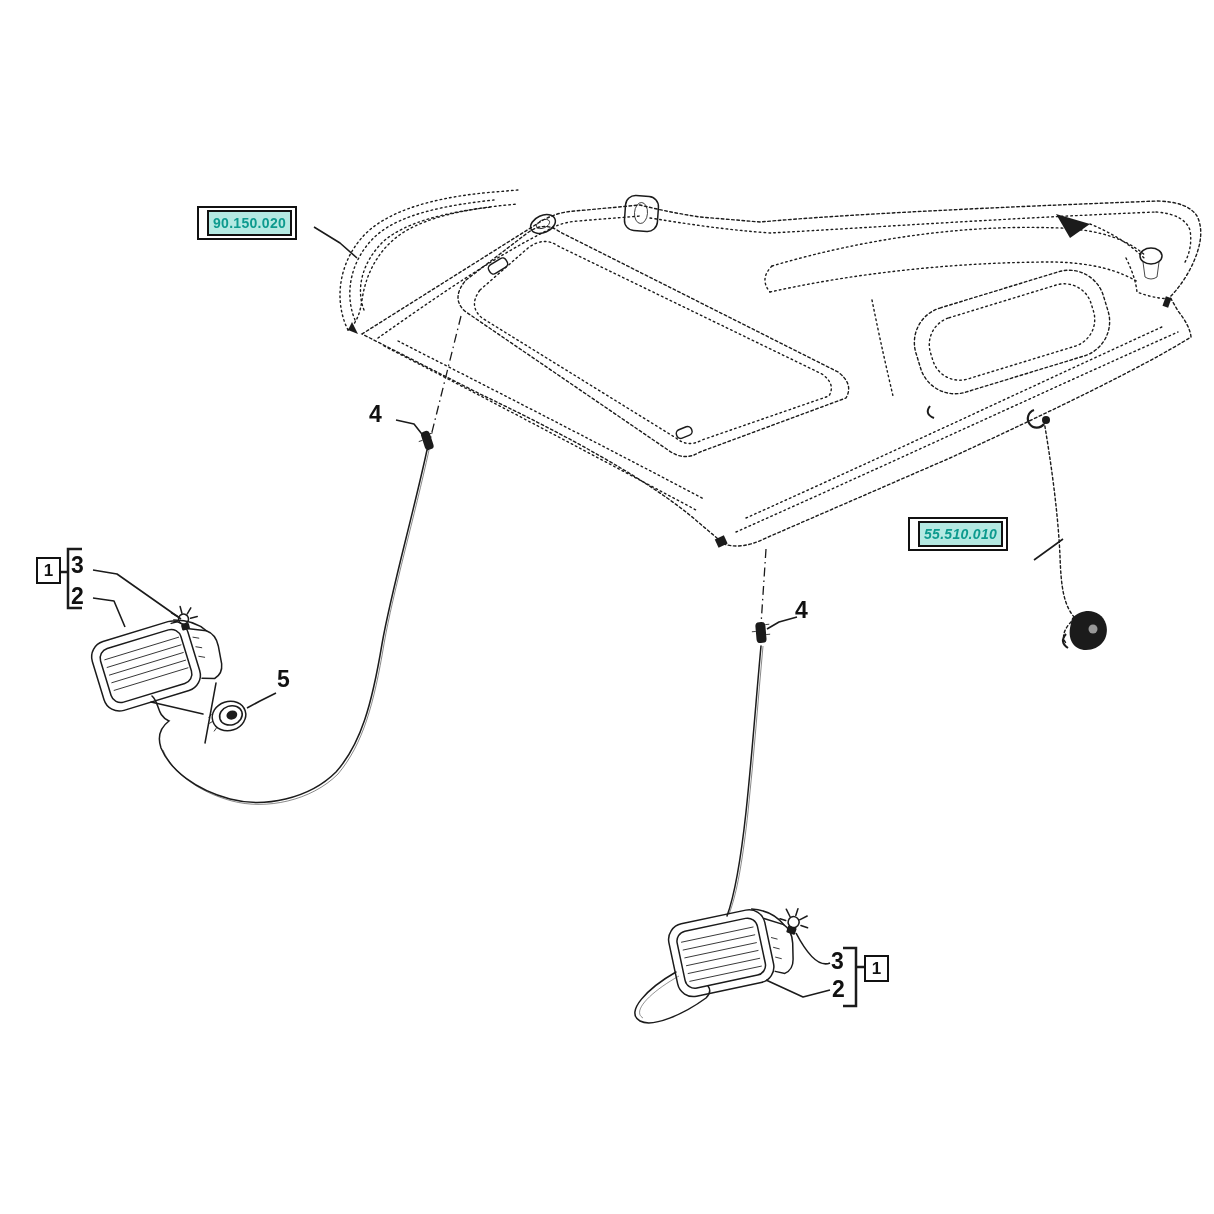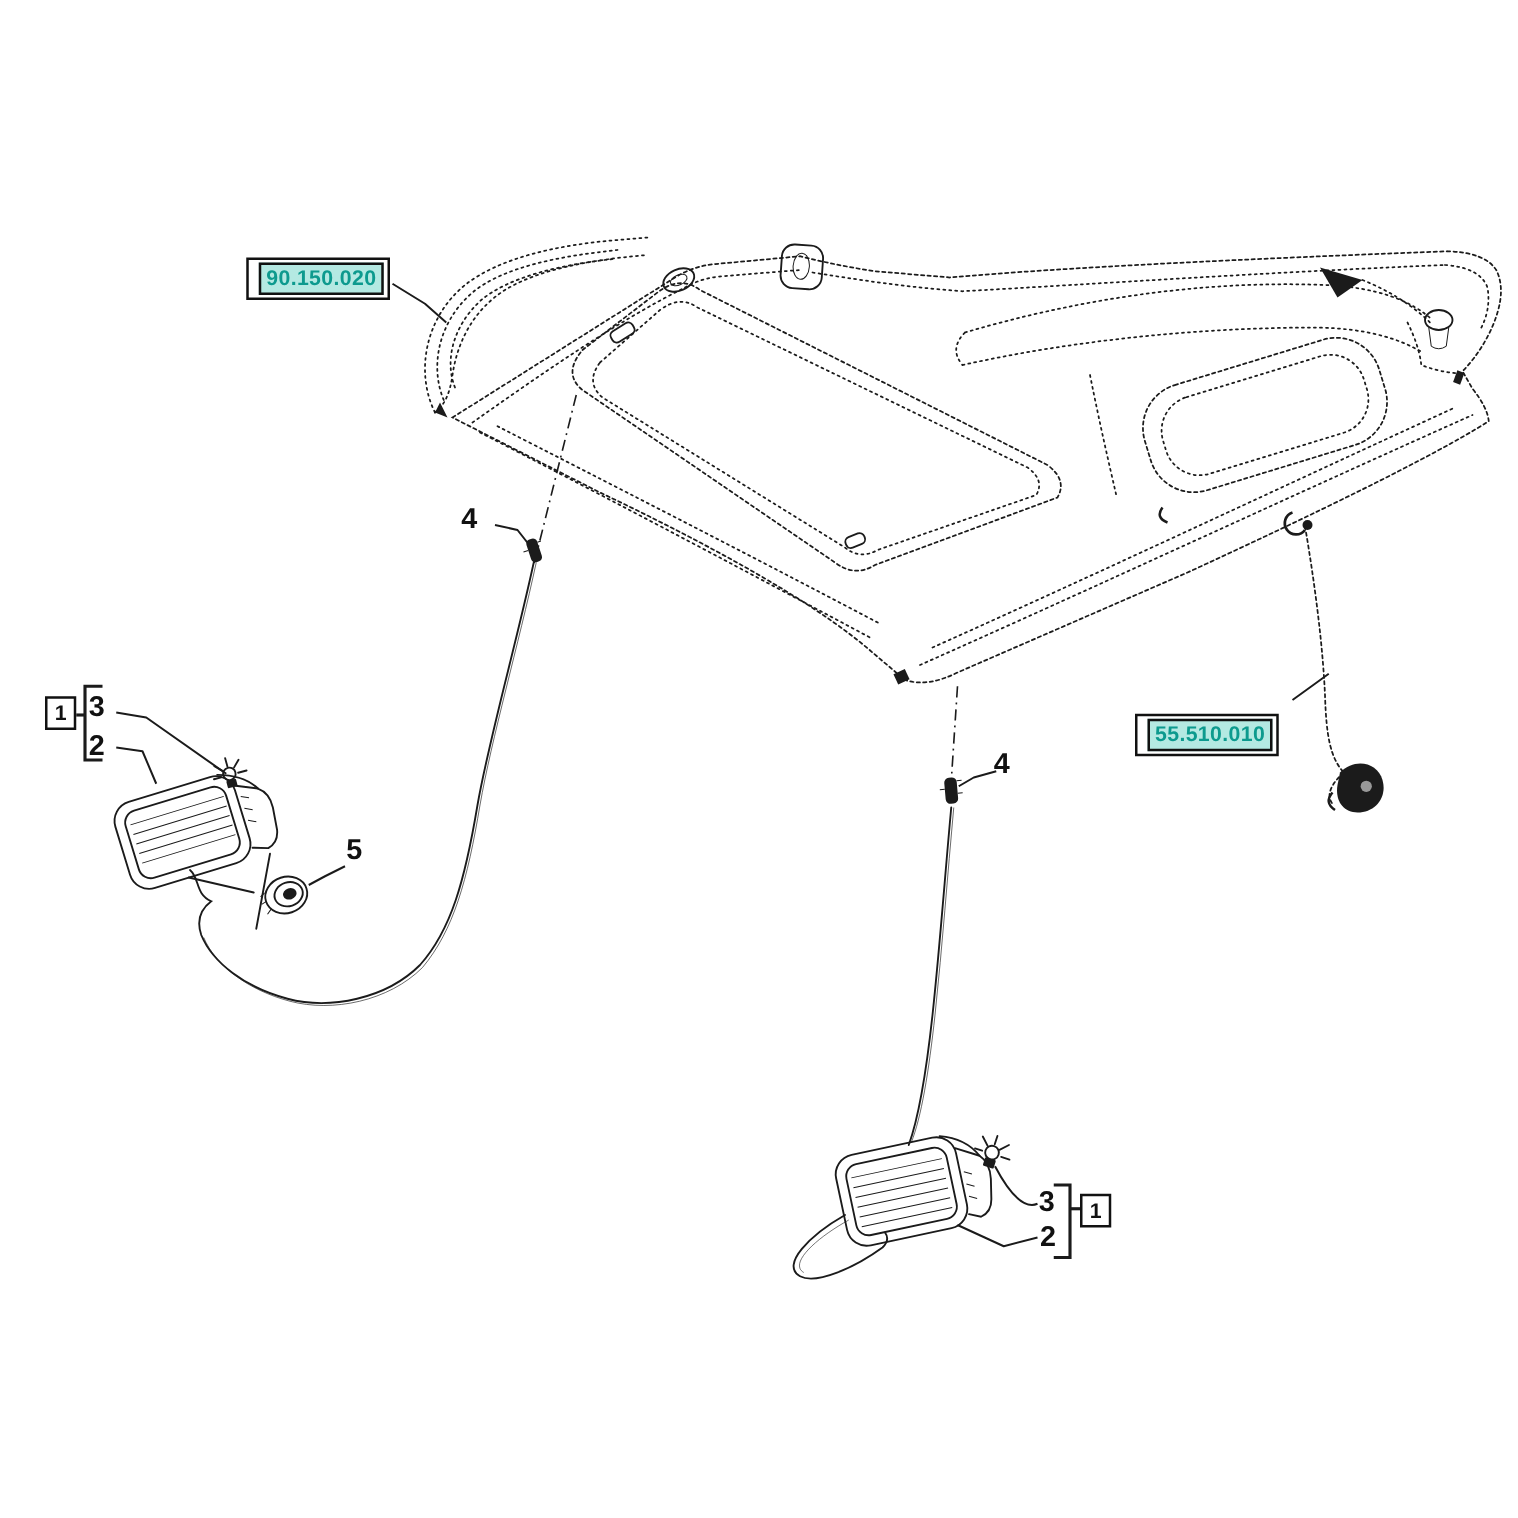--- a/index.html
+++ b/index.html
@@ -14,21 +14,21 @@
   .ld {fill:none;stroke:#1b1b1b;stroke-width:1.6;stroke-linejoin:round;}
   .bk {fill:none;stroke:#1b1b1b;stroke-width:2.5;}
   .dd {fill:none;stroke:#1b1b1b;stroke-width:1.3;stroke-dasharray:9,4,1.5,4;}
   .dk {fill:#1b1b1b;stroke:none;}
   
   .digit{position:absolute;font-weight:bold;font-size:23px;color:#111;line-height:1;}
   .numbox{position:absolute;width:21px;height:23px;border:2px solid #111;background:#fff;
           font-weight:bold;font-size:17px;color:#111;display:flex;align-items:center;justify-content:center;}
   .ref{position:absolute;border:2px solid #111;background:#fff;padding:2px 3px 2px 8px;cursor:pointer;}
   .ref .inner{display:block;border:2px solid #111;background:#b4e9e2;color:#0d9a8e;
-              font-weight:bold;font-size:17px;letter-spacing:.3px;padding:1px 4px;line-height:20px;}
+              font-weight:bold;font-size:14px;letter-spacing:.3px;padding:1px 4px;line-height:20px;}
 </style>
 </head>
 <body>
 
 <div id="stage">
 
 <svg width="1214" height="1214" viewBox="0 0 1214 1214">
 
   <g>
     <path class="st" d="M348,330 C332,298 340,254 372,228 C400,206 446,196 494,192 L518,190"></path>
@@ -199,21 +199,21 @@
     <path class="bk" d="M82,549 L68,549 L68,608 L82,608"></path>
     <path class="bk" d="M59,572 L68,572"></path>
     <path class="bk" d="M843,948 L856,948 L856,1006 L843,1006"></path>
     <path class="bk" d="M856,967 L864,967"></path>
   </g>
 </svg>
 
 <div class="ref" style="left:197px;top:206px;">
   <span class="inner">90.150.020</span>
 </div>
-<div class="ref" style="left:908px;top:571px;">
+<div class="ref" style="left:908px;top:517px;font-style:italic;">
   <span class="inner">55.510.010</span>
 </div>
 
 <div class="numbox" style="left:36px;top:557px;">
   <span>1</span>
 </div>
 <div class="digit" style="left:71px;top:554px;">3</div>
 <div class="digit" style="left:71px;top:585px;">2</div>
 <div class="digit" style="left:369px;top:403px;">4</div>
 <div class="digit" style="left:277px;top:668px;">5</div>

